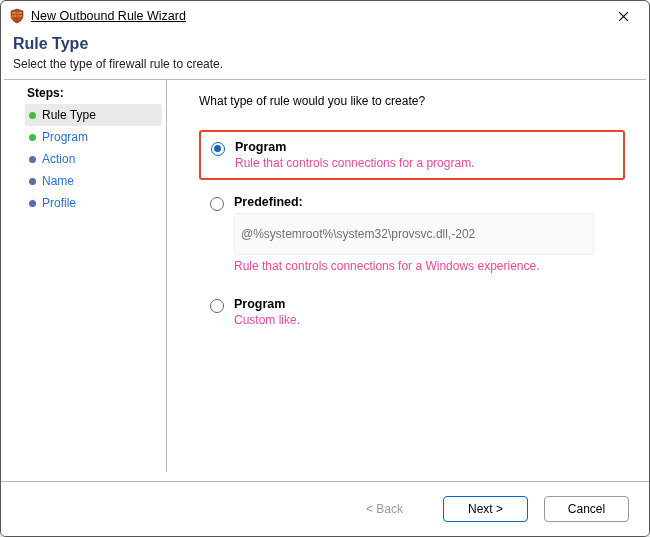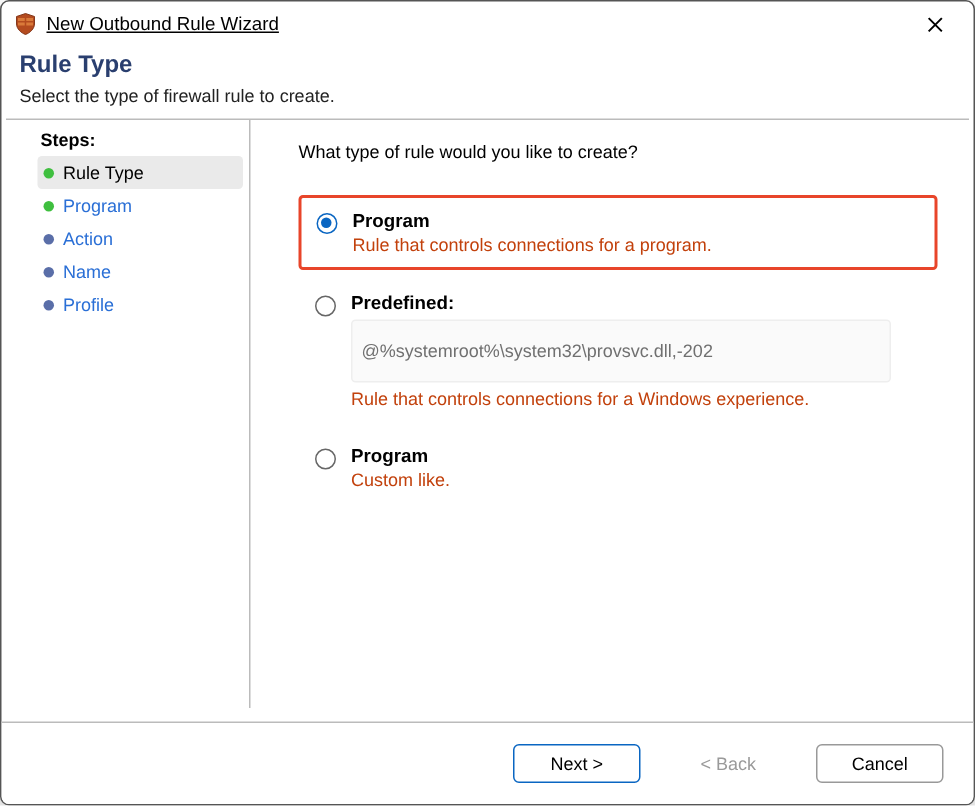--- a/index.html
+++ b/index.html
@@ -124,21 +124,21 @@
   }
   .radio.checked { border-color:#0a66c2; }
   .radio.checked::after {
     content:"";
     width:7px; height:7px; border-radius:50%;
     background:#0a66c2;
     position:absolute; left:2px; top:2px;
   }
   .opt-body { flex:1; }
   .opt-title { font-weight:bold; font-size:12.5px; }
-  .opt-desc  { font-size:12px; color:#c2410c; margin-top:2px; }
+  .opt-desc  { font-size:12px; color:#ec4899; margin-top:2px; }
   .predef-path {
     font-size:12px;
     color:#707070;
     padding:13px 6px;
     margin:4px 0;
     background:#fafafa;
     border:1px solid #eee;
     border-radius:3px;
     width:360px;
   }
@@ -257,18 +257,18 @@
         <span class="radio"></span>
         <div class="opt-body">
           <div class="opt-title">Program</div>
           <div class="opt-desc">Custom like.</div>
         </div>
       </div>
     </div>
   </div>
 
   <div class="footer">
+    <span class="btn disabled">&lt; Back</span>
     <span class="btn primary">Next &gt;</span>
-    <span class="btn disabled">&lt; Back</span>
     <span class="btn">Cancel</span>
   </div>
 
 </div>
 
 </body></html>

